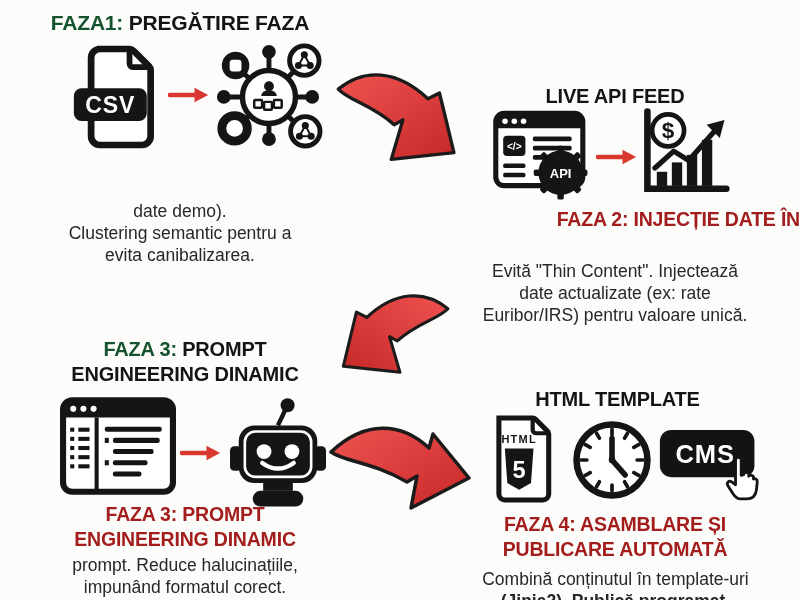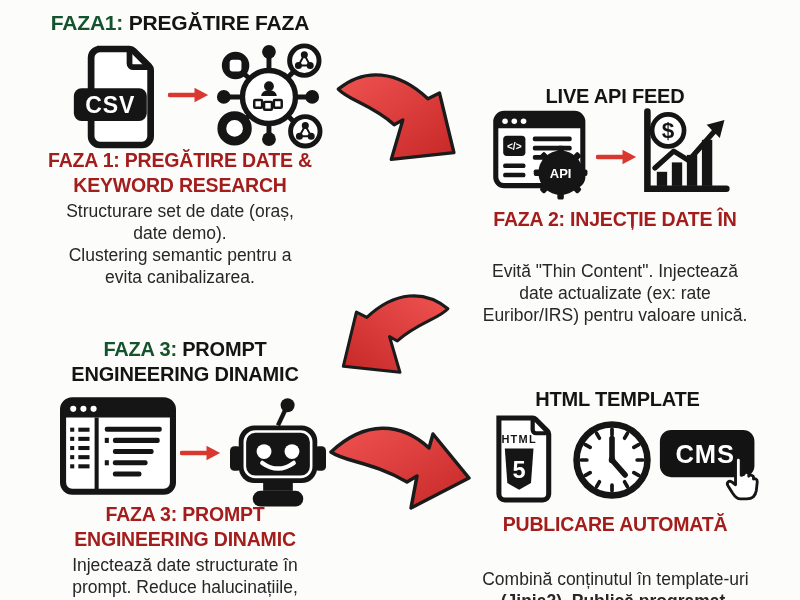--- a/index.html
+++ b/index.html
@@ -81,26 +81,21 @@
   <svg class="abs" style="left:328px;top:64px;" width="142" height="106" viewBox="0 0 140 110">
     <defs>
         <linearGradient id="rg1" x1="0" y1="0" x2="1" y2="1">
           <stop offset="0" stop-color="#EF5350"></stop>
           <stop offset="1" stop-color="#C62828"></stop>
         </linearGradient>
       </defs>
     <path d="M7 26 C34 4 68 6 100 36 L112 30 L127 92 L62 99 L74 58 L65 63 C42 42 18 38 7 26 Z" fill="url(#rg1)" stroke="#1b1b1b" stroke-width="3.5" stroke-linejoin="round"></path>
   </svg>
 
-  <div class="abs center rh" style="left:15px;top:148px;width:330px;">
-    <div>FAZA 1: PREGĂTIRE DATE &amp;</div>
-    <div>KEYWORD RESEARCH</div>
-  </div>
   <div class="abs center body" style="left:15px;top:200px;width:330px;">
-    <div>Structurare set de date (oraș,</div>
     <div>date demo).</div>
     <div>Clustering semantic pentru a</div>
     <div>evita canibalizarea.</div>
   </div>
 
   <div class="abs center kicker small" style="left:455px;top:84px;width:320px;">LIVE API FEED</div>
 
   <svg class="abs" style="left:492px;top:106px;" width="102" height="100" viewBox="0 0 110 108">
     <rect x="4" y="8" width="94" height="78" rx="9" fill="#fff" stroke="#151515" stroke-width="5.5"></rect>
     <path d="M13 8 h76 a9 9 0 0 1 9 9 v7 H4 v-7 a9 9 0 0 1 9 -9 Z" fill="#151515"></path>
@@ -142,21 +137,21 @@
         <rect x="36" y="60" width="11" height="25"></rect>
         <rect x="52" y="52" width="11" height="33"></rect>
         <rect x="68" y="36" width="11" height="49"></rect>
       </g>
     <polyline points="18,66 38,48 54,58 82,26" fill="none" stroke="#151515" stroke-width="5.5" stroke-linecap="round" stroke-linejoin="round"></polyline>
     <path d="M73 20 L92 15 L87 34 Z" fill="#151515"></path>
     <circle cx="32" cy="26" r="17" fill="#fff" stroke="#151515" stroke-width="5"></circle>
     <text x="32" y="34" font-size="24" text-anchor="middle" fill="#151515">$</text>
   </svg>
 
-  <div class="abs center rh" style="left:430px;top:207px;width:370px;">
+  <div class="abs center rh" style="left:430px;top:207px;width:370px;text-align:right;">
     <div>FAZA 2: INJECȚIE DATE ÎN</div>
   </div>
   <div class="abs center body" style="left:430px;top:260px;width:370px;">
     <div>Evită "Thin Content". Injectează</div>
     <div>date actualizate (ex: rate</div>
     <div>Euribor/IRS) pentru valoare unică.</div>
   </div>
 
   <svg class="abs" style="left:332px;top:276px;transform:scaleX(-1);" width="122" height="116" viewBox="0 0 140 110">
     <defs>
@@ -228,21 +223,20 @@
         </linearGradient>
       </defs>
     <path d="M6 38 C40 6 76 8 104 34 L108 20 L144 64 L86 94 L92 62 L82 68 C48 48 20 48 6 38 Z" fill="url(#rg3)" stroke="#1b1b1b" stroke-width="3.5" stroke-linejoin="round"></path>
   </svg>
 
   <div class="abs center rh" style="left:20px;top:502px;width:330px;">
     <div>FAZA 3: PROMPT</div>
     <div>ENGINEERING DINAMIC</div>
   </div>
   <div class="abs center body" style="left:8px;top:554px;width:354px;">
-    <div>Injectează date structurate în</div>
     <div>prompt. Reduce halucinațiile,</div>
     <div>impunând formatul corect.</div>
   </div>
 
   <div class="abs center kicker small" style="left:460px;top:387px;width:315px;">HTML TEMPLATE</div>
 
   <svg class="abs" style="left:482px;top:412px;" width="76" height="94" viewBox="0 0 90 105">
     <path d="M20 4 h40 a5 5 0 0 1 3.5 1.5 l14 14 A5 5 0 0 1 79 23 v71 a7 7 0 0 1 -7 7 H27 a7 7 0 0 1 -7 -7 Z" fill="#fff" stroke="#151515" stroke-width="6"></path>
     <path d="M60 5 v13 a4 4 0 0 0 4 4 h14" fill="none" stroke="#151515" stroke-width="5"></path>
     <text x="44" y="33" font-size="13" letter-spacing="1.5" text-anchor="middle" fill="#151515">HTML</text>
@@ -271,20 +265,21 @@
     <circle cx="45" cy="45" r="3.5" fill="#151515"></circle>
   </svg>
 
   <svg class="abs" style="left:658px;top:420px;" width="104" height="86" viewBox="0 0 110 90">
     <rect x="2" y="10" width="100" height="50" rx="12" fill="#131313"></rect>
     <text x="50" y="45" font-size="27" letter-spacing="1" text-anchor="middle" fill="#fff">CMS</text>
     <path d="M82 42 c0 -4 6 -4 6 0 l0 16 3 -1 c0 -3 5 -3 5 0 l0 2 c1 -2 5 -1 5 1 l0 2 c2 -1 4 0 4 3 l-1 9 c-1 6 -5 9 -10 9 l-7 0 c-4 0 -6 -3 -8 -6 l-5 -8 c-2 -3 1 -6 4 -4 l4 3 Z" fill="#fff" stroke="#151515" stroke-width="3" stroke-linejoin="round"></path>
   </svg>
 
   <div class="abs center rh" style="left:430px;top:512px;width:370px;">
+    <div>FAZA 4: ASAMBLARE ȘI</div>
     <div>PUBLICARE AUTOMATĂ</div>
   </div>
   <div class="abs center body" style="left:418px;top:568px;width:395px;">
     <div>Combină conținutul în template-uri</div>
     <div style="font-weight:bold;">(Jinja2). Publică programat.</div>
   </div>
 
 </div>
 
 </body></html>

